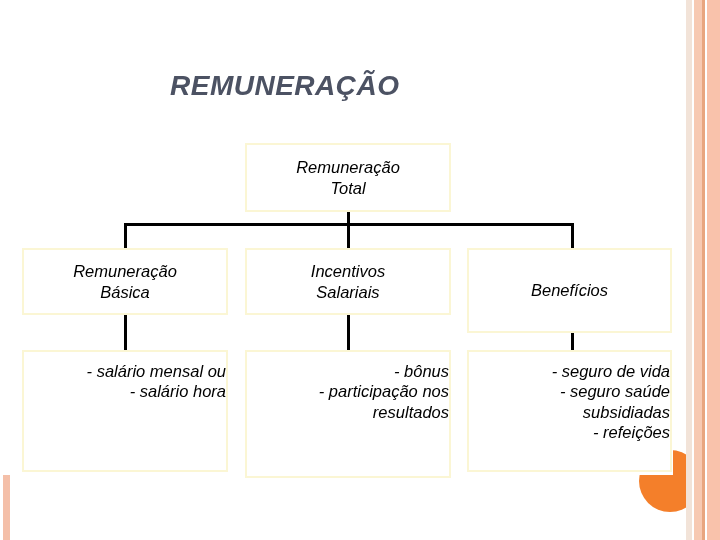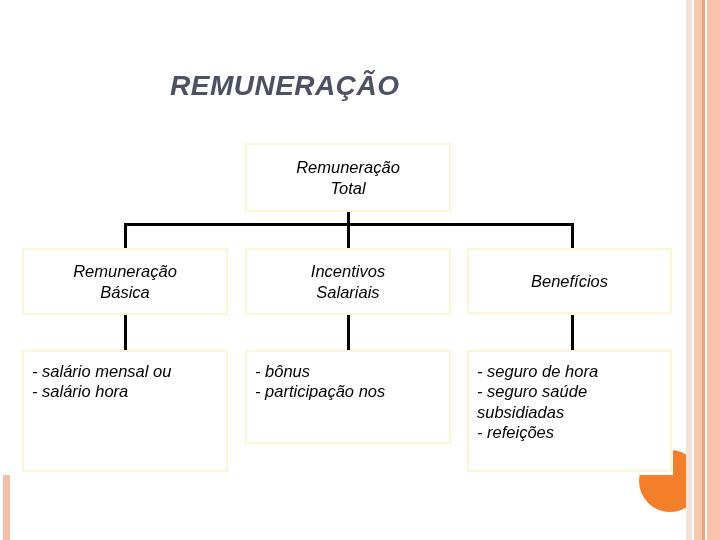--- a/index.html
+++ b/index.html
@@ -85,36 +85,36 @@
     line-height: 1.24;
   }
   .node.center {
     display: flex;
     align-items: center;
     justify-content: center;
     text-align: center;
   }
   .node.listbox {
     padding: 9px 0 0 8px;
-    text-align: left;
+    text-align: right;
   }
   .node .txt { display: block; }
   .node .txt .line { display: block; white-space: pre; }
 
   
   #node-total      { left: 245px; top: 143px; width: 206px; height: 69px; }
 
   
   #node-basica     { left: 22px;  top: 248px; width: 206px; height: 67px; }
   #node-incentivos { left: 245px; top: 248px; width: 206px; height: 67px; }
-  #node-beneficios { left: 467px; top: 248px; width: 205px; height: 66px; text-align: center; }
+  #node-beneficios { left: 467px; top: 248px; width: 205px; height: 85px; text-align: center; }
 
   
   #node-basica-items     { left: 22px;  top: 350px; width: 206px; height: 122px; }
-  #node-incentivos-items { left: 245px; top: 350px; width: 206px; height: 94px; }
+  #node-incentivos-items { left: 245px; top: 350px; width: 206px; height: 128px; }
   #node-beneficios-items { left: 467px; top: 350px; width: 205px; height: 122px; }
 
   
   .conn {
     position: absolute;
     background: #000000;
   }
   .v { width: 3px; }
   .h { height: 3px; }
 
@@ -190,25 +190,26 @@
     <span class="txt">
       <span class="line">- salário mensal ou</span>
       <span class="line">- salário hora</span>
     </span>
   </div>
 
   <div class="node listbox" id="node-incentivos-items">
     <span class="txt">
       <span class="line">- bônus</span>
       <span class="line">- participação nos</span>
+      <span class="line">  resultados</span>
     </span>
   </div>
 
   <div class="node listbox" id="node-beneficios-items">
     <span class="txt">
-      <span class="line">- seguro de hora</span>
+      <span class="line">- seguro de vida</span>
       <span class="line">- seguro saúde</span>
       <span class="line">subsidiadas</span>
       <span class="line">- refeições</span>
     </span>
   </div>
 
 </div>
 
 </body></html>

